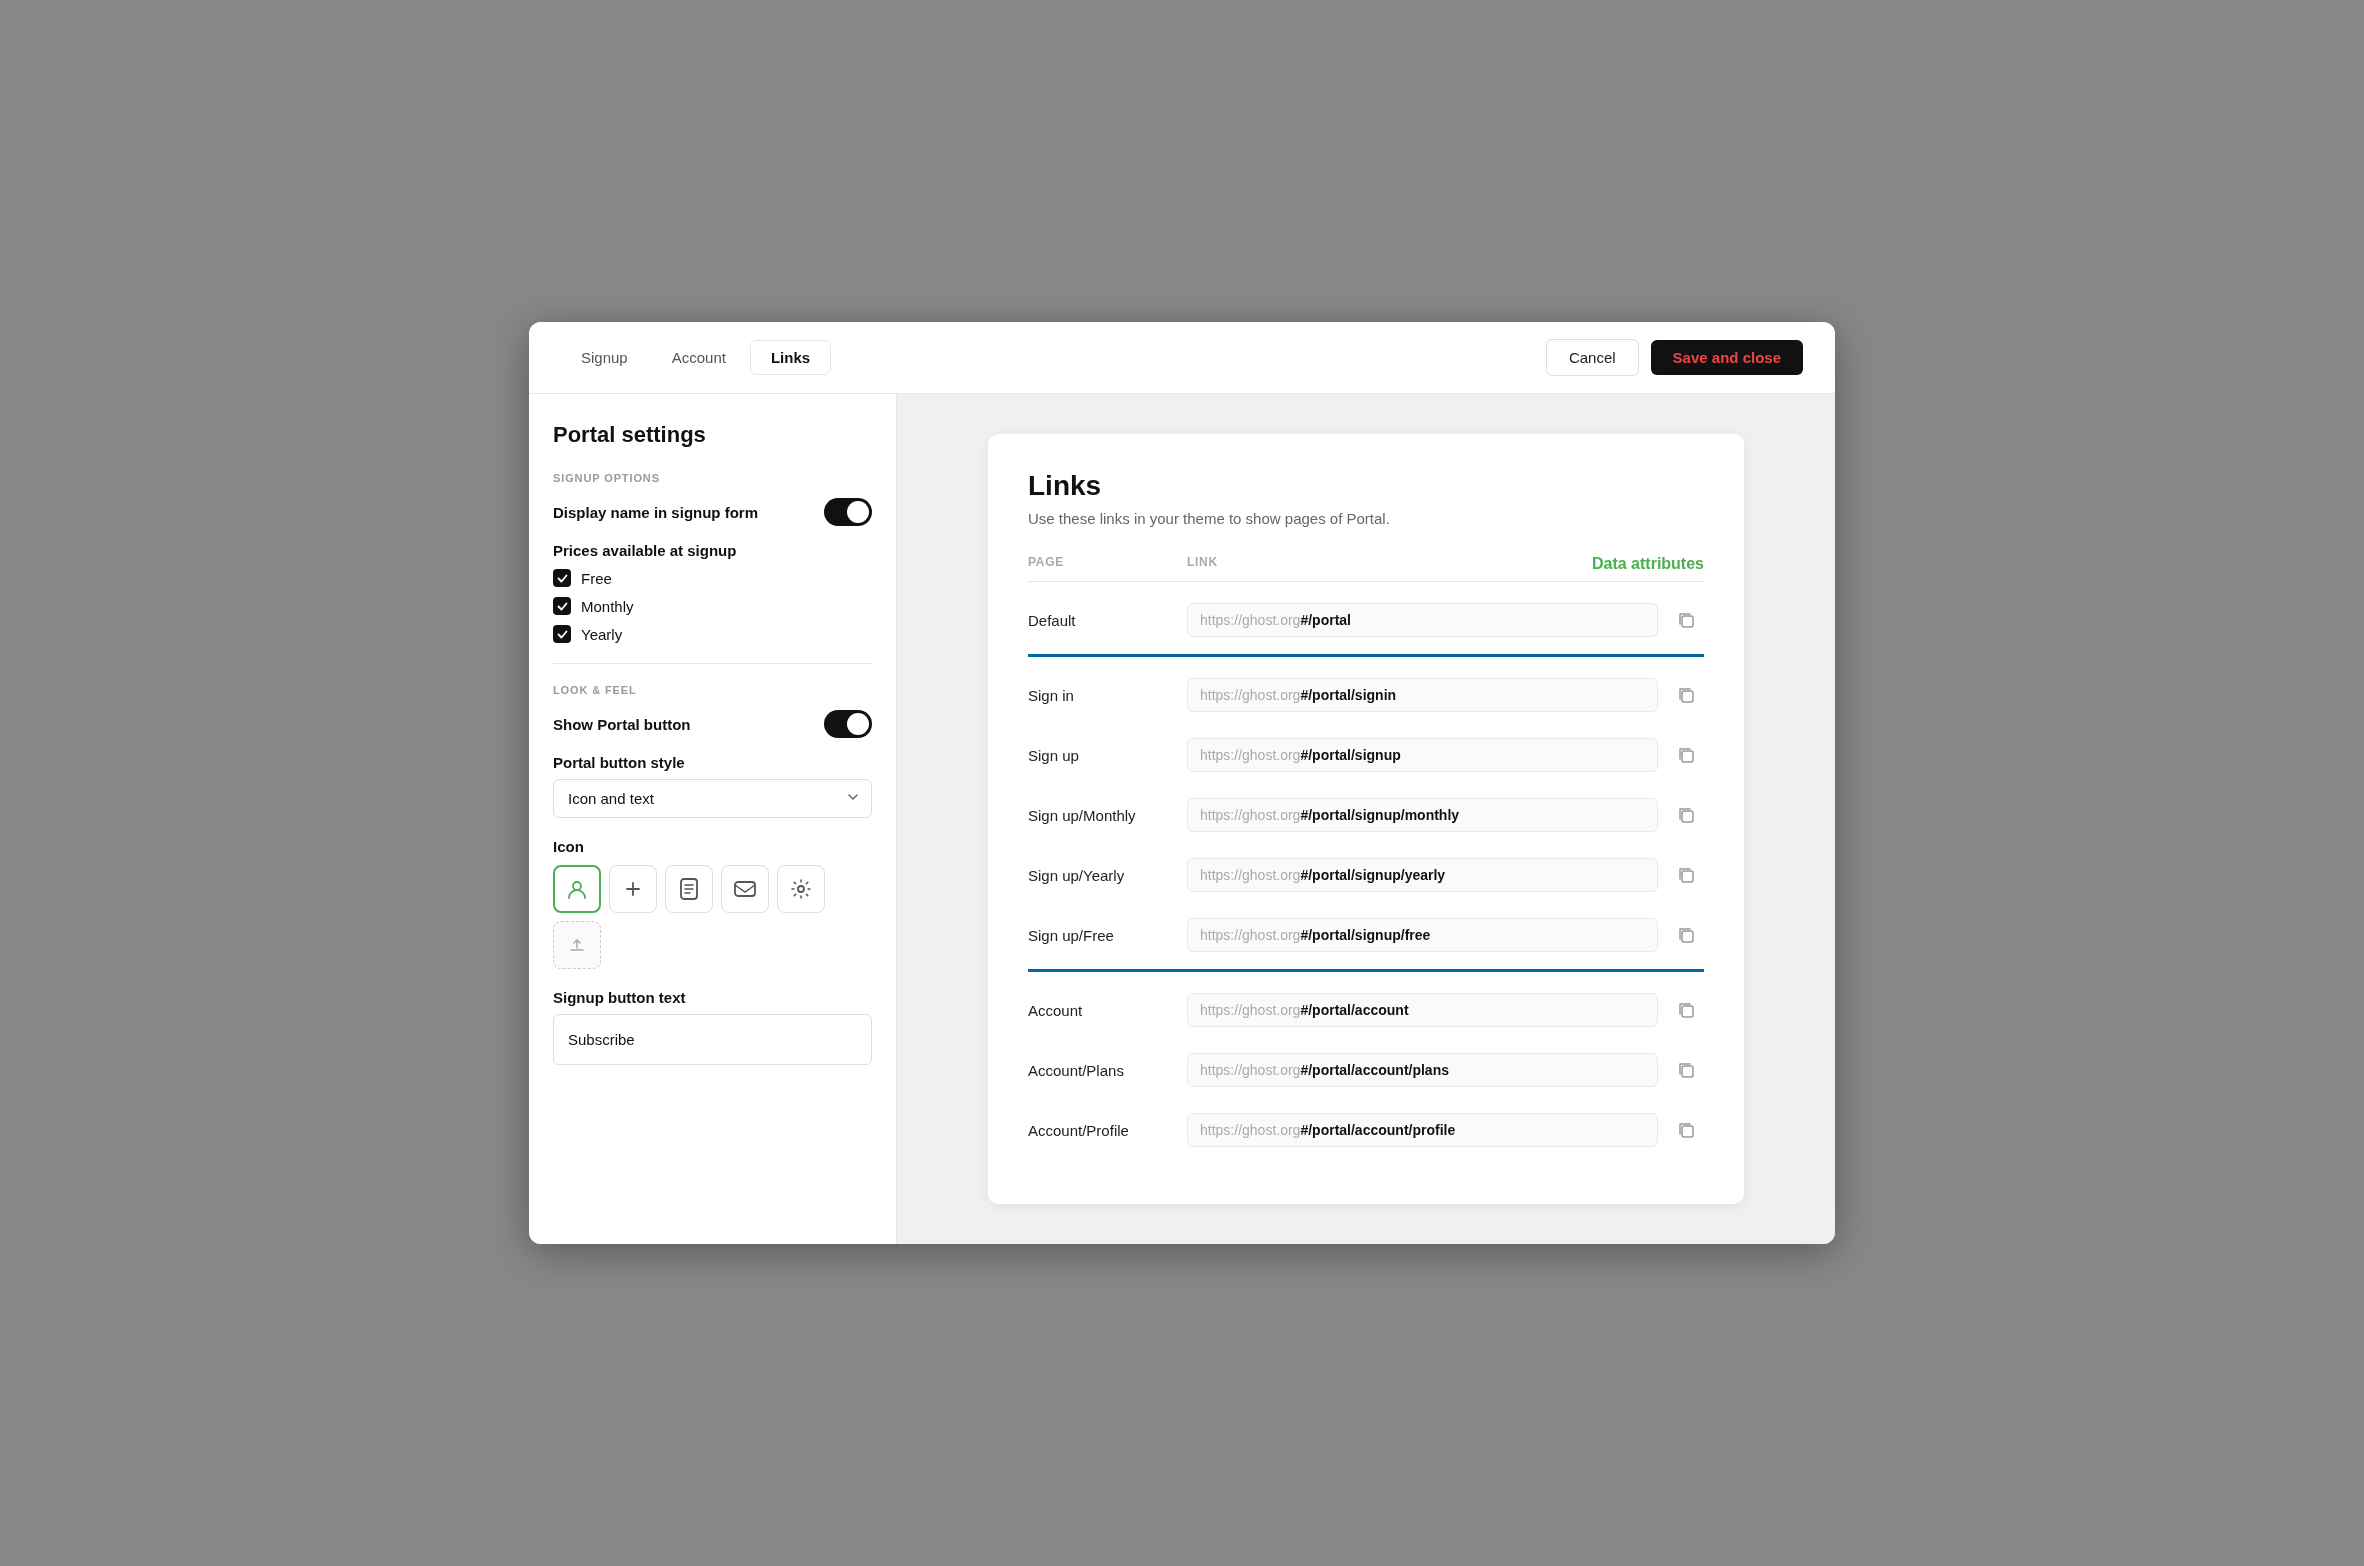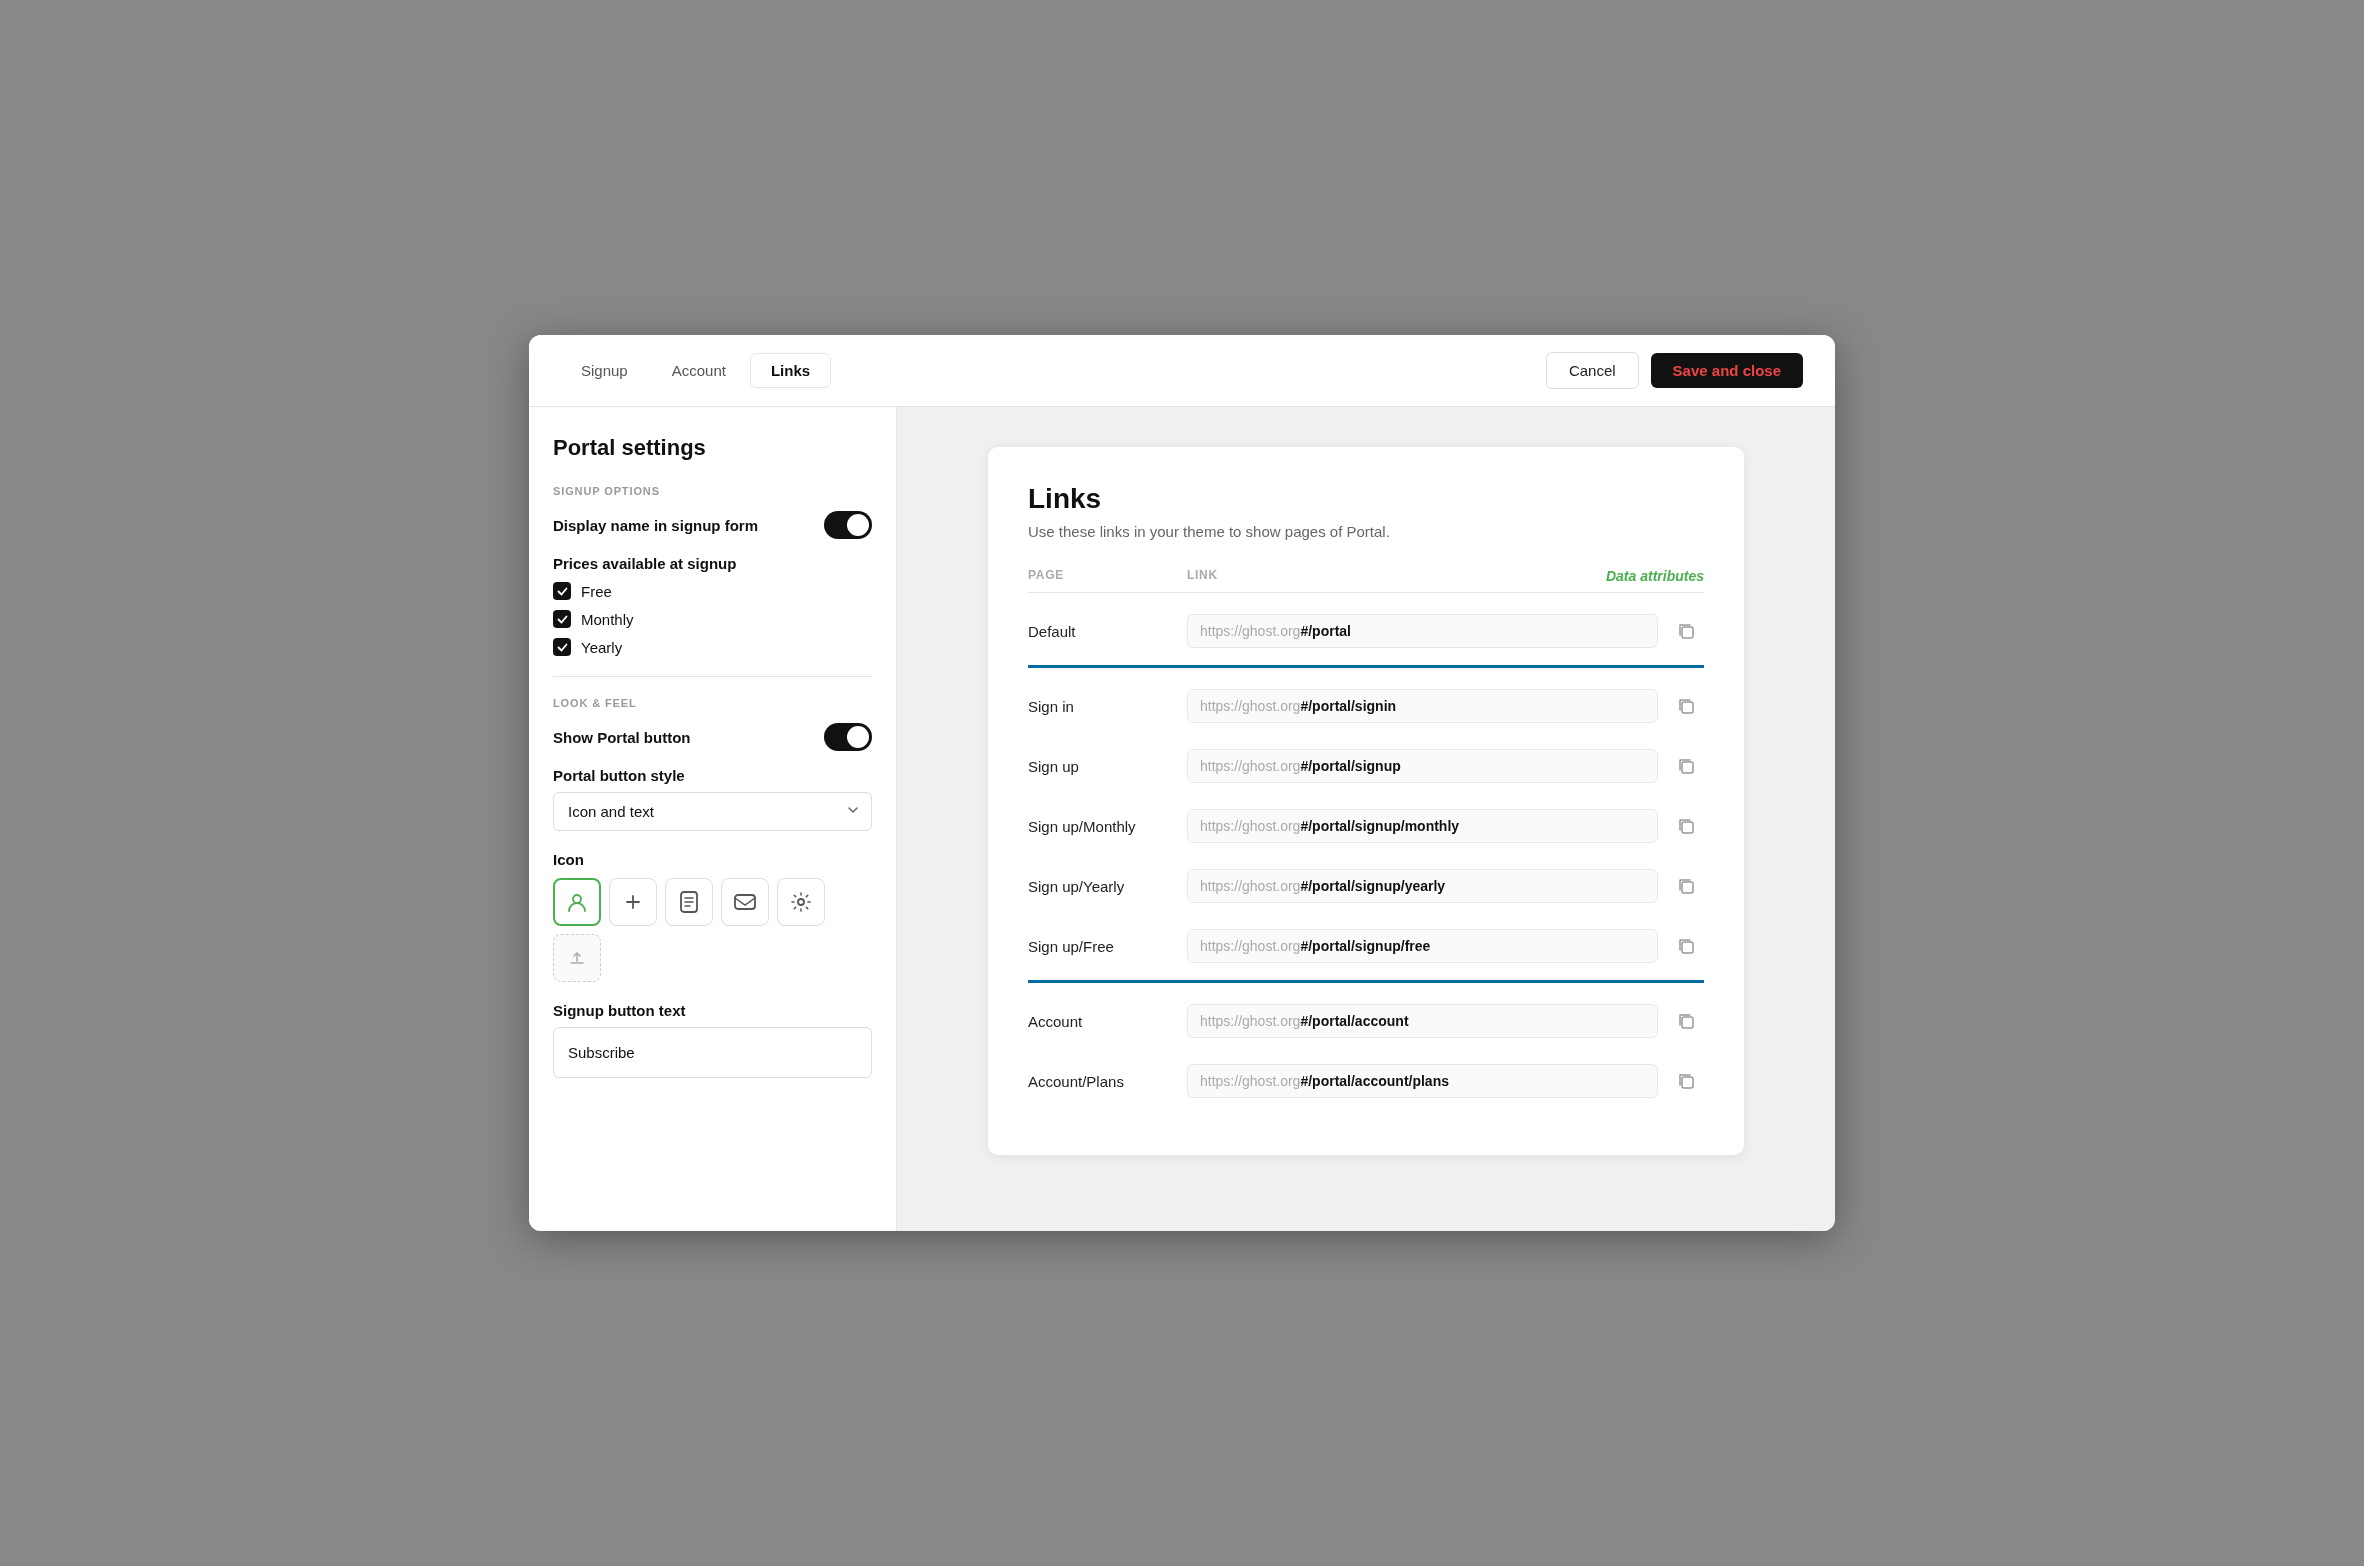--- a/index.html
+++ b/index.html
@@ -279,23 +279,22 @@
       font-size: 12px;
       font-weight: 600;
       letter-spacing: 0.06em;
       text-transform: uppercase;
       color: #aaa;
     }
     .col-header.data-attr {
       color: #4CAF50;
       text-align: right;
       text-transform: none;
-      font-size: 14px;
+      font-size: 16px;
       letter-spacing: 0;
-      font-style: italic;
     }
     .links-section {
       border-bottom: 3px solid #0369a1;
       padding: 4px 0;
       margin-bottom: 4px;
     }
     .link-row {
       display: grid;
       grid-template-columns: 159px 1fr auto;
       align-items: center;
@@ -559,19 +558,31 @@
             <div class="link-url">
               <span>https://ghost.org</span><span class="bold">#/portal/account/plans</span>
             </div>
             <button class="copy-btn">
               <svg width="18" height="18" viewBox="0 0 18 18" fill="none">
                   <rect x="5" y="5" width="11" height="11" rx="2" stroke="#999" stroke-width="1.5"></rect>
                   <path d="M3 13V3h10" stroke="#999" stroke-width="1.5" stroke-linecap="round" stroke-linejoin="round"></path>
                 </svg>
             </button>
           </div>
+          <div class="link-row">
+            <span class="page-name">Account/Profile</span>
+            <div class="link-url">
+              <span>https://ghost.org</span><span class="bold">#/portal/account/profile</span>
+            </div>
+            <button class="copy-btn">
+              <svg width="18" height="18" viewBox="0 0 18 18" fill="none">
+                  <rect x="5" y="5" width="11" height="11" rx="2" stroke="#999" stroke-width="1.5"></rect>
+                  <path d="M3 13V3h10" stroke="#999" stroke-width="1.5" stroke-linecap="round" stroke-linejoin="round"></path>
+                </svg>
+            </button>
+          </div>
         </div>
 
       </div>
     </div>
   </div>
 </div>
 
 
 </body></html>

